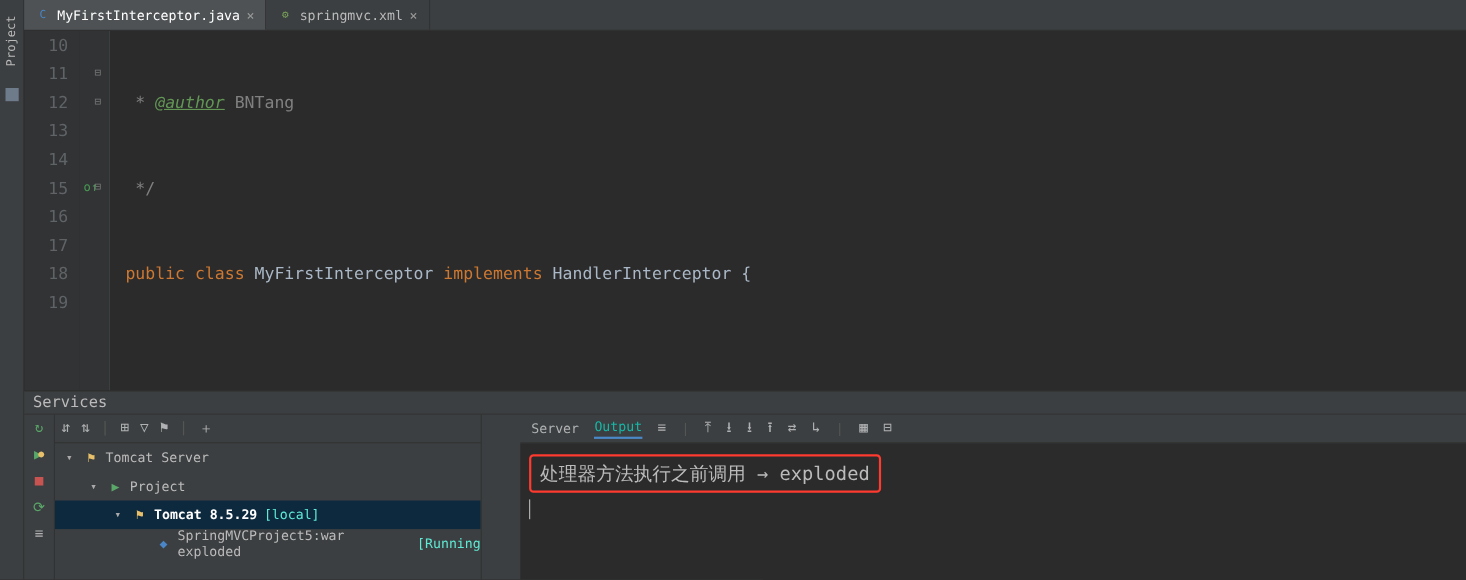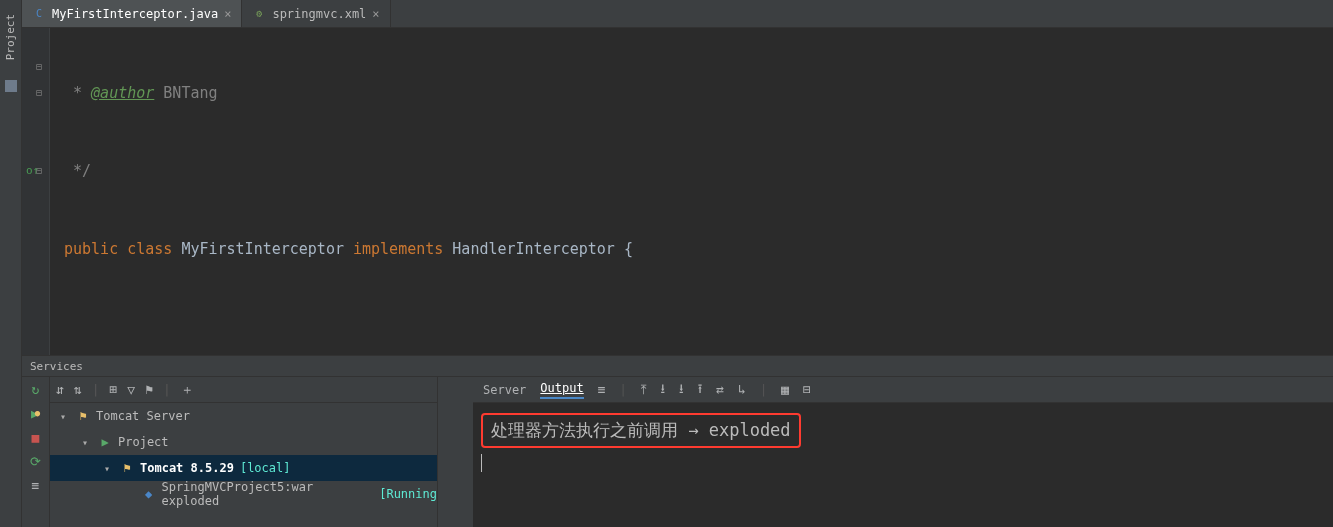--- a/index.html
+++ b/index.html
@@ -111,21 +111,21 @@
 .code div { height: 26px; }
 .c-keyword { color: #cc7832; }
 .c-comment { color: #808080; }
 .c-doctag { color: #629755; font-style: italic; text-decoration: underline; }
 .svc-header {
   height: 22px;
   background: #3c3f41;
   border-top: 1px solid #323232;
   border-bottom: 1px solid #323232;
   padding-left: 8px;
-  font-size: 11px;
+  font-size: 14px;
   color: #bbbbbb;
   display: flex;
   align-items: center;
 }
 .services {
   height: 150px;
   background: #3c3f41;
   display: flex;
 }
 .svc-toolbar {
@@ -181,21 +181,21 @@
   height: 26px;
   border-bottom: 1px solid #323232;
   display: flex;
   align-items: center;
   padding-left: 10px;
   gap: 14px;
   color: #afb1b3;
   font-size: 12px;
 }
 .out-toolbar .otab { cursor: pointer; }
-.out-toolbar .otab.active { color: #ffffff; border-bottom: 2px solid #4a88c7; padding-bottom: 2px; text-decoration: underline; }
+.out-toolbar .otab.active { color: #14b8a6; border-bottom: 2px solid #4a88c7; padding-bottom: 2px; }
 .out-toolbar .oicon { color: #afb1b3; cursor: pointer; font-size: 13px; }
 .console {
   flex: 1;
   background: #2b2b2b;
   padding: 10px 8px;
   font-family: Consolas, "Microsoft YaHei", monospace;
   font-size: 17px;
   color: #bbbbbb;
   position: relative;
 }
@@ -229,20 +229,32 @@
         <span class="close">×</span>
       </div>
       <div class="tab">
         <span class="ficon" style="color:#7aa35a">⚙</span>
         <span>springmvc.xml</span>
         <span class="close">×</span>
       </div>
     </div>
 
   <div class="editor">
+    <div class="gutter" id="gutter">
+        <div>10</div>
+        <div>11</div>
+        <div>12</div>
+        <div>13</div>
+        <div>14</div>
+        <div>15</div>
+        <div>16</div>
+        <div>17</div>
+        <div>18</div>
+        <div>19</div>
+      </div>
     <div class="marks">
       <span class="fold" style="top:26px">⊟</span>
       <span class="fold" style="top:52px">⊟</span>
       <span class="mark" style="top:130px;color:#499c54">o↑</span>
       <span class="fold" style="top:130px">⊟</span>
     </div>
     <div class="code">
       <div><span class="c-comment"> * </span><span class="c-doctag">@author</span><span class="c-comment"> BNTang</span></div>
       <div><span class="c-comment"> */</span></div>
       <div><span class="c-keyword">public class</span><span> MyFirstInterceptor </span><span class="c-keyword">implements</span><span> HandlerInterceptor </span><span>{</span></div>

